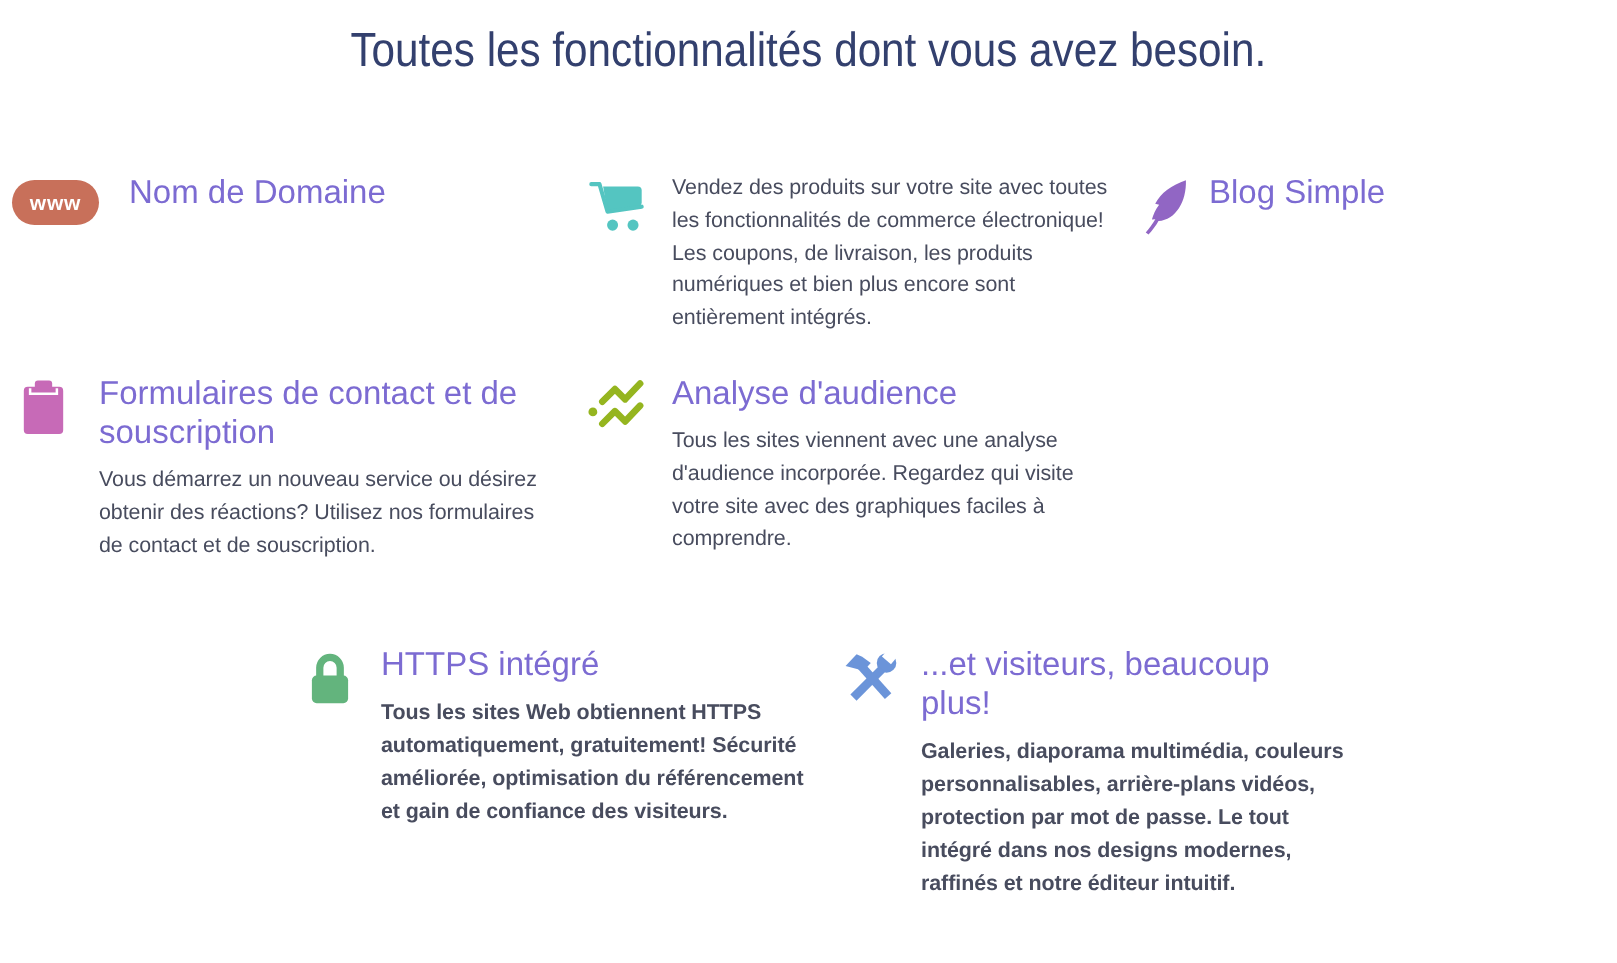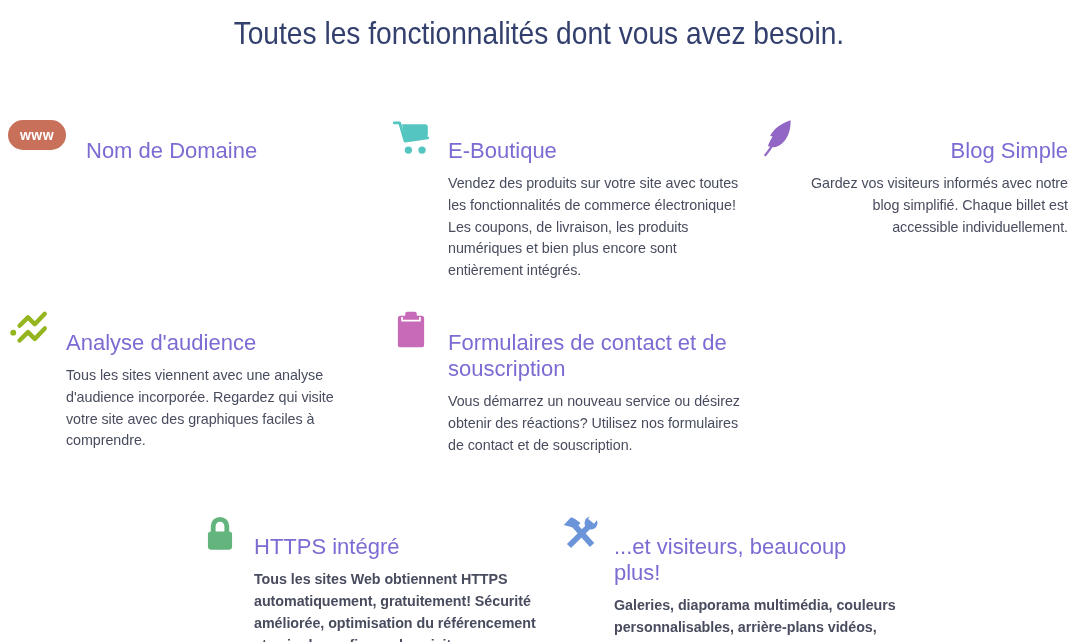--- a/index.html
+++ b/index.html
@@ -20,21 +20,21 @@
     margin-top:64px;
     padding:0 8px;
     display:grid;
     grid-template-columns:382px 367px 313px;
     row-gap:25px;
   }
   .feature{display:flex;align-items:flex-start;}
   .iconbox{flex:none;width:58px;padding-top:2px;}
   .f-domain .iconbox{width:78px;}
   .f-blog .iconbox, .f-social .iconbox{width:49px;}
-  .ftext{padding-right:12px;min-width:0;margin-top:23px;}
+  .ftext{padding-right:12px;min-width:0;}
   .f-blog .ftext, .f-social .ftext{padding-right:2px;text-align:right;}
   .ftext h2{
     margin:0 0 9px 0;font-weight:400;font-size:22px;line-height:26px;
     color:var(--feature_title_color,#7c6bd2);max-width:280px;
   }
   .ftext p{
     margin:0;font-size:14.3px;line-height:21.8px;letter-spacing:-.05px;
     color:var(--feature_text_color,#484c5e);max-width:300px;
   }
   .f-blog .ftext p, .f-social .ftext p{max-width:266px;}
@@ -85,64 +85,62 @@
     <div class="feature f-shop">
       <div class="iconbox">
         <svg class="icon c-cart" viewBox="0 0 40 40">
           <path d="M11.5 7 L33.5 7 Q36 7 36 9.5 V17 Q36 19.4 33.6 19.8 L14.2 22.8 Z" fill="currentColor"></path>
           <path d="M4 5.5 H9.2 L14.3 23 L36 19.8" fill="none" stroke="currentColor" stroke-width="2.6" stroke-linecap="round" stroke-linejoin="round"></path>
           <circle cx="17.5" cy="31.5" r="3.5" fill="currentColor"></circle>
           <circle cx="30.5" cy="31.5" r="3.5" fill="currentColor"></circle>
         </svg>
       </div>
       <div class="ftext">
-        <h2>E-Boutique</h2>
         <p>Vendez des produits sur votre site avec toutes les fonctionnalités de commerce électronique! Les coupons, de livraison, les produits numériques et bien plus encore sont entièrement intégrés.</p>
       </div>
     </div>
 
     <div class="feature f-blog">
       <div class="iconbox">
         <svg class="icon c-feather" viewBox="0 0 40 40">
           <path fill="currentColor" d="M32 3 C23 6 16 11 12.5 18 L15 18.5 C12.8 21.5 11.2 24.8 10.4 28 L12.6 27.8 C10.8 30.8 8.6 34 6.5 36.2 L8.3 37.5 C10.8 34.6 13 31.8 14.6 28.9 C25.5 28.2 32.5 16.5 32 3 Z"></path>
         </svg>
       </div>
       <div class="ftext">
         <h2>Blog Simple</h2>
-        <p>Gardez vos visiteurs informés avec notre blog simplifié. Chaque billet est accessible individuellement.</p>
+      </div>
+    </div>
+
+    <div class="feature f-forms">
+      <div class="iconbox">
+        <svg class="icon c-clip" viewBox="0 0 40 40">
+          <rect x="7.5" y="6.5" width="25" height="30" rx="2.5" fill="currentColor"></rect>
+          <rect x="14.5" y="2.5" width="11" height="8" rx="2" fill="currentColor"></rect>
+          <path d="M11.5 7.5 V11 H28.5 V7.5" fill="none" stroke="#ffffff" stroke-width="1.6"></path>
+        </svg>
+      </div>
+      <div class="ftext">
+        <h2>Formulaires de contact et de souscription</h2>
+        <p>Vous démarrez un nouveau service ou désirez obtenir des réactions? Utilisez nos formulaires de contact et de souscription.</p>
       </div>
     </div>
 
     <div class="feature f-analytics">
       <div class="iconbox">
         <svg class="icon c-chart" viewBox="0 0 40 40">
           <g fill="none" stroke="currentColor" stroke-width="4.2" stroke-linecap="round" stroke-linejoin="round">
             <polyline points="11,16 19,8 25.5,14.5 35,4.5"></polyline>
             <polyline points="11,30 19,22 25.5,28.5 35,18.5"></polyline>
           </g>
           <circle cx="5" cy="22.5" r="2.8" fill="currentColor"></circle>
         </svg>
       </div>
       <div class="ftext">
         <h2>Analyse d'audience</h2>
         <p>Tous les sites viennent avec une analyse d'audience incorporée. Regardez qui visite votre site avec des graphiques faciles à comprendre.</p>
-      </div>
-    </div>
-
-    <div class="feature f-forms">
-      <div class="iconbox">
-        <svg class="icon c-clip" viewBox="0 0 40 40">
-          <rect x="7.5" y="6.5" width="25" height="30" rx="2.5" fill="currentColor"></rect>
-          <rect x="14.5" y="2.5" width="11" height="8" rx="2" fill="currentColor"></rect>
-          <path d="M11.5 7.5 V11 H28.5 V7.5" fill="none" stroke="#ffffff" stroke-width="1.6"></path>
-        </svg>
-      </div>
-      <div class="ftext">
-        <h2>Formulaires de contact et de souscription</h2>
-        <p>Vous démarrez un nouveau service ou désirez obtenir des réactions? Utilisez nos formulaires de contact et de souscription.</p>
       </div>
     </div>
 
 
   </div>
 
   <div class="bottom-row">
 
     <div class="feature f-https">
       <div class="iconbox">

